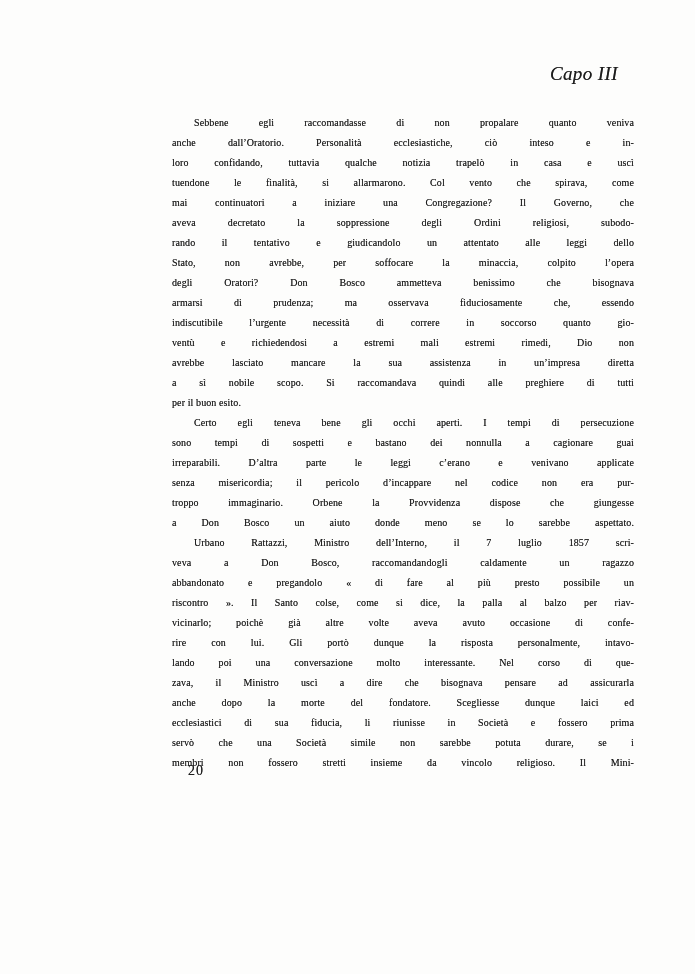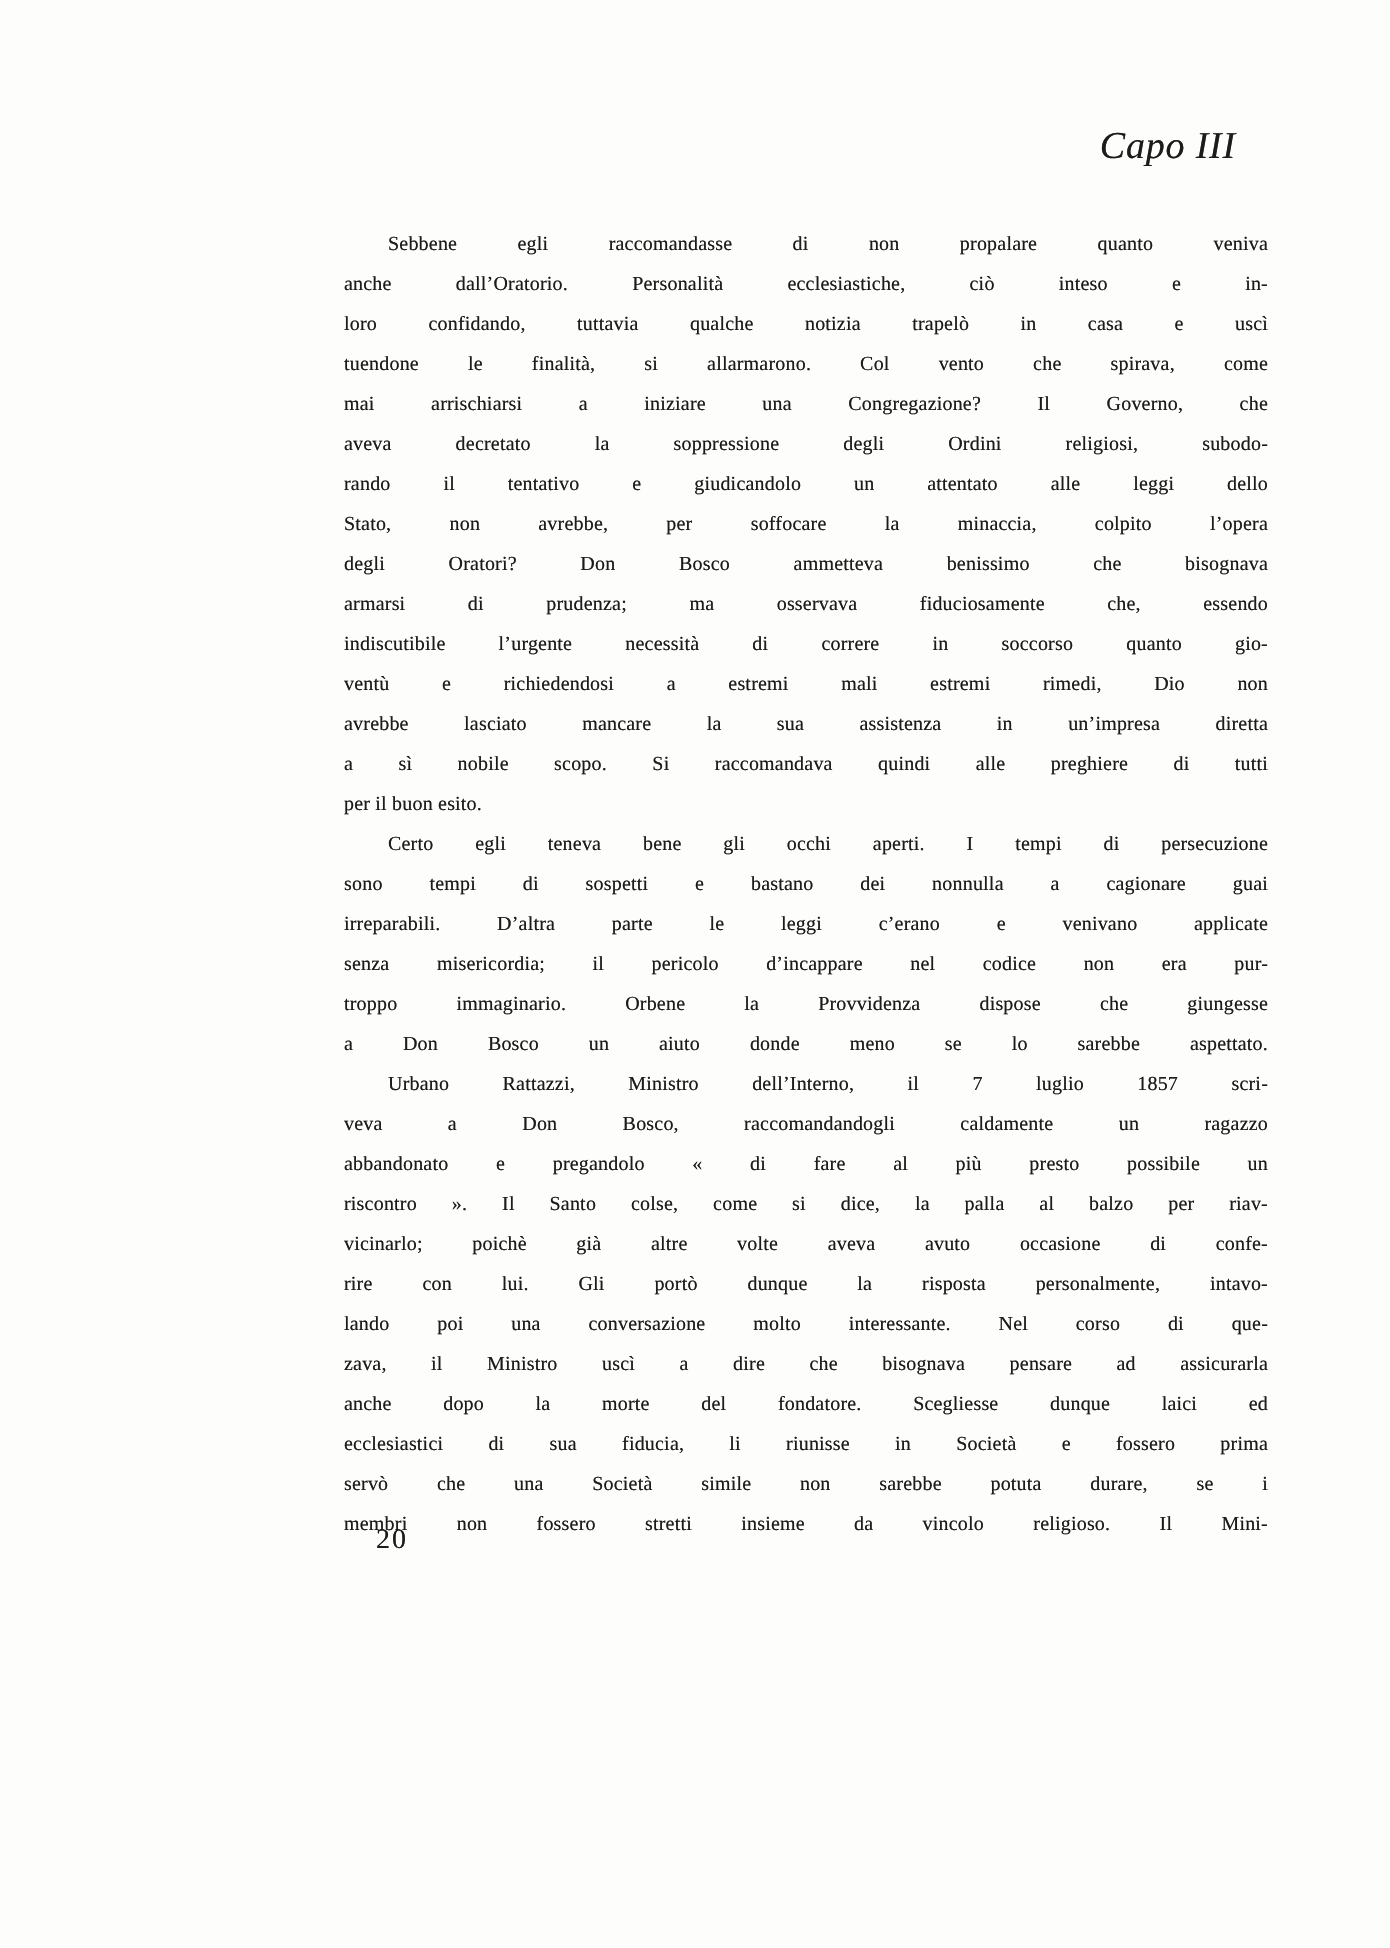--- a/index.html
+++ b/index.html
@@ -65,21 +65,21 @@
 <body style="background: rgb(253, 253, 252); color: rgb(28, 28, 28);">
 
 <div class="running-head">Capo III</div>
 
 <div class="text-block">
     <div class="paragraph">
       <div class="line indent">Sebbene egli raccomandasse di non propalare quanto veniva</div>
       <div class="line">anche dall’Oratorio. Personalità ecclesiastiche, ciò inteso e in-</div>
       <div class="line">loro confidando, tuttavia qualche notizia trapelò in casa e uscì</div>
       <div class="line">tuendone le finalità, si allarmarono. Col vento che spirava, come</div>
-      <div class="line">mai arrischiarsi a iniziare una Congregazione? Il Governo, che</div>
+      <div class="line">mai continuatori a iniziare una Congregazione? Il Governo, che</div>
       <div class="line">aveva decretato la soppressione degli Ordini religiosi, subodo-</div>
       <div class="line">rando il tentativo e giudicandolo un attentato alle leggi dello</div>
       <div class="line">Stato, non avrebbe, per soffocare la minaccia, colpito l’opera</div>
       <div class="line">degli Oratori? Don Bosco ammetteva benissimo che bisognava</div>
       <div class="line">armarsi di prudenza; ma osservava fiduciosamente che, essendo</div>
       <div class="line">indiscutibile l’urgente necessità di correre in soccorso quanto gio-</div>
       <div class="line">ventù e richiedendosi a estremi mali estremi rimedi, Dio non</div>
       <div class="line">avrebbe lasciato mancare la sua assistenza in un’impresa diretta</div>
       <div class="line">a sì nobile scopo. Si raccomandava quindi alle preghiere di tutti</div>
       <div class="line flush-left">per il buon esito.</div>

